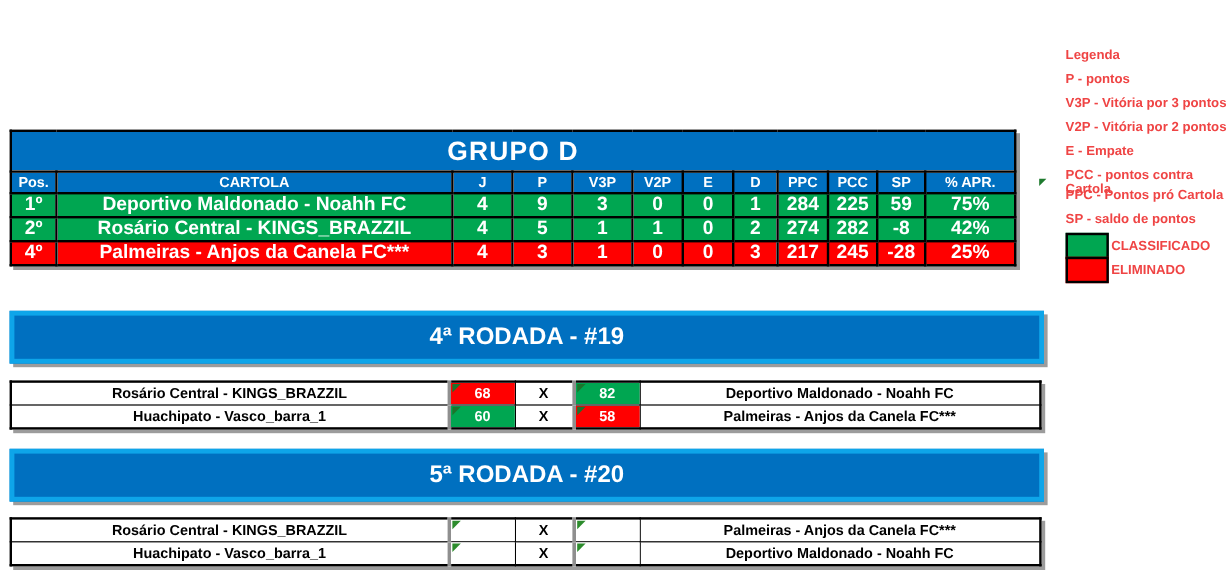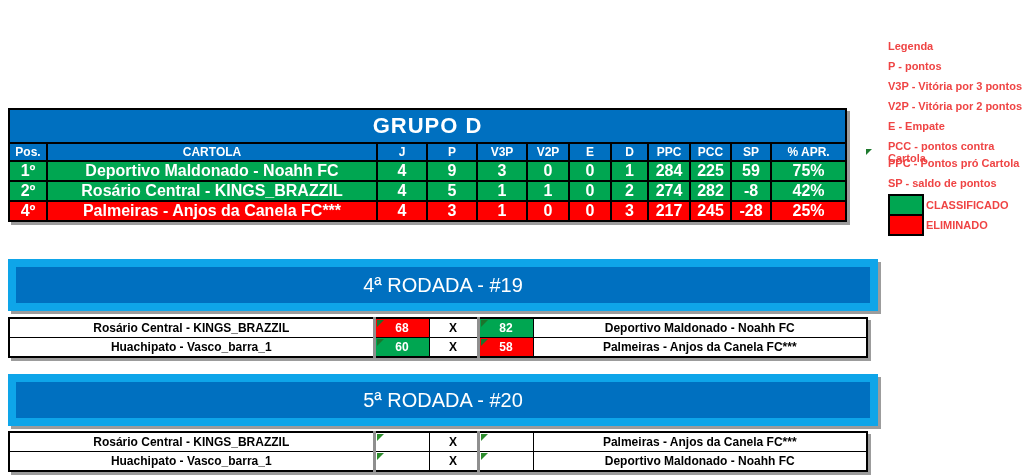--- a/index.html
+++ b/index.html
@@ -14,22 +14,22 @@
   .standings{left:8px;top:108px;width:837px;box-shadow:3px 3px 0 #9c9c9c;}
   .standings td{border:2px solid #000;padding:0;text-align:center;font-weight:bold;
     color:#fff;white-space:nowrap;overflow:hidden;}
   .standings .title-cell{background:#0070C0;font-size:22px;height:32px;letter-spacing:1px;}
   .standings .hdr{background:#0070C0;font-size:12px;height:16px;}
   .standings .data td{font-size:16px;height:17px;}
   .classified{background:#00A651;}
   .eliminated{background:#FF0000;}
 
   
-  .banner{left:8px;width:854px;height:36px;background:#0070C0;border:8px solid #0ea5e9;
-    box-shadow:3px 3px 0 #9c9c9c;color:#fff;font-weight:normal;font-size:20px;
+  .banner{left:8px;width:854px;height:36px;background:#0070C0;border:4px solid #0ea5e9;
+    box-shadow:3px 3px 0 #9c9c9c;color:#fff;font-weight:bold;font-size:20px;
     display:flex;align-items:center;justify-content:center;}
 
   
   .match{left:8px;width:858px;background:#fff;box-shadow:3px 3px 0 #9c9c9c;border:2px solid #000;}
   .match td{border:1px solid #000;padding:0;text-align:center;font-weight:bold;
     font-size:12px;color:#000;height:18px;white-space:nowrap;overflow:hidden;}
   .match td.score{position:relative;border-left:3px solid #8f8f8f;color:#fff;}
   .match td.score.pending{color:#000;background:#fff;}
   .win{background:#00A651;}
   .loss{background:#FF0000;}

